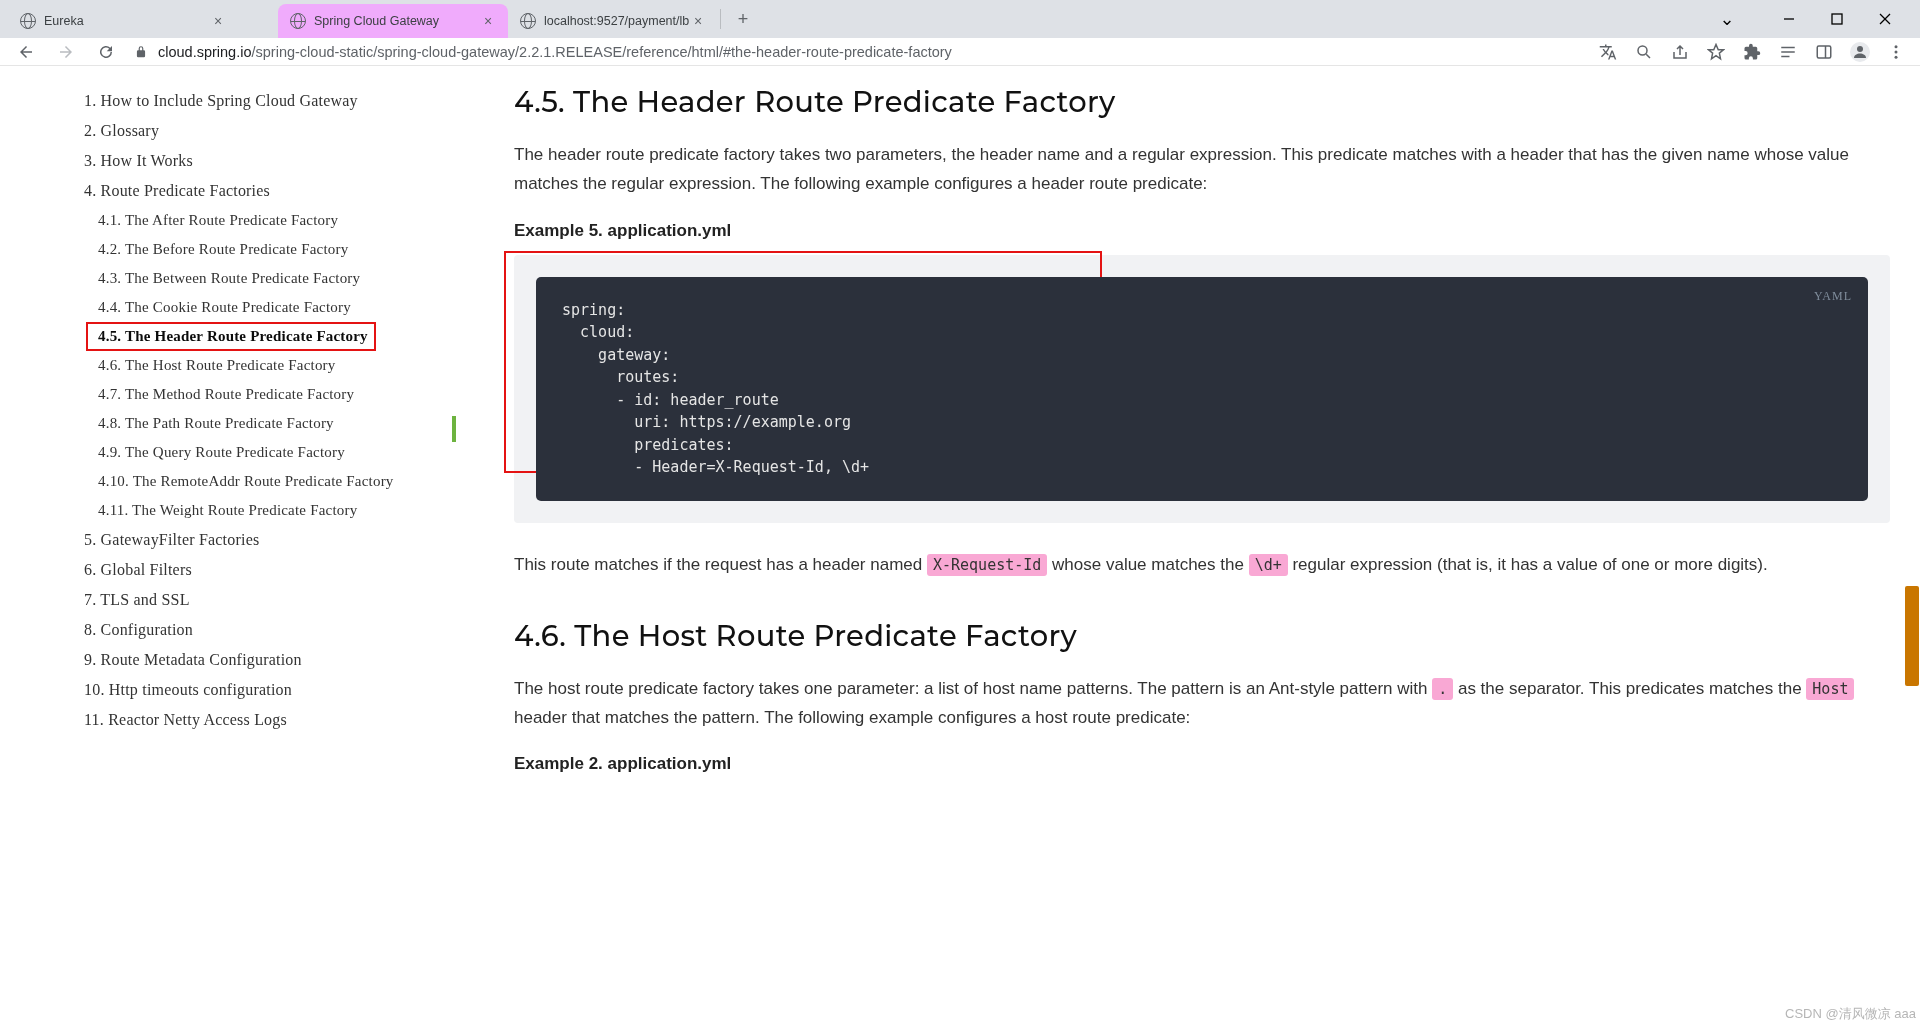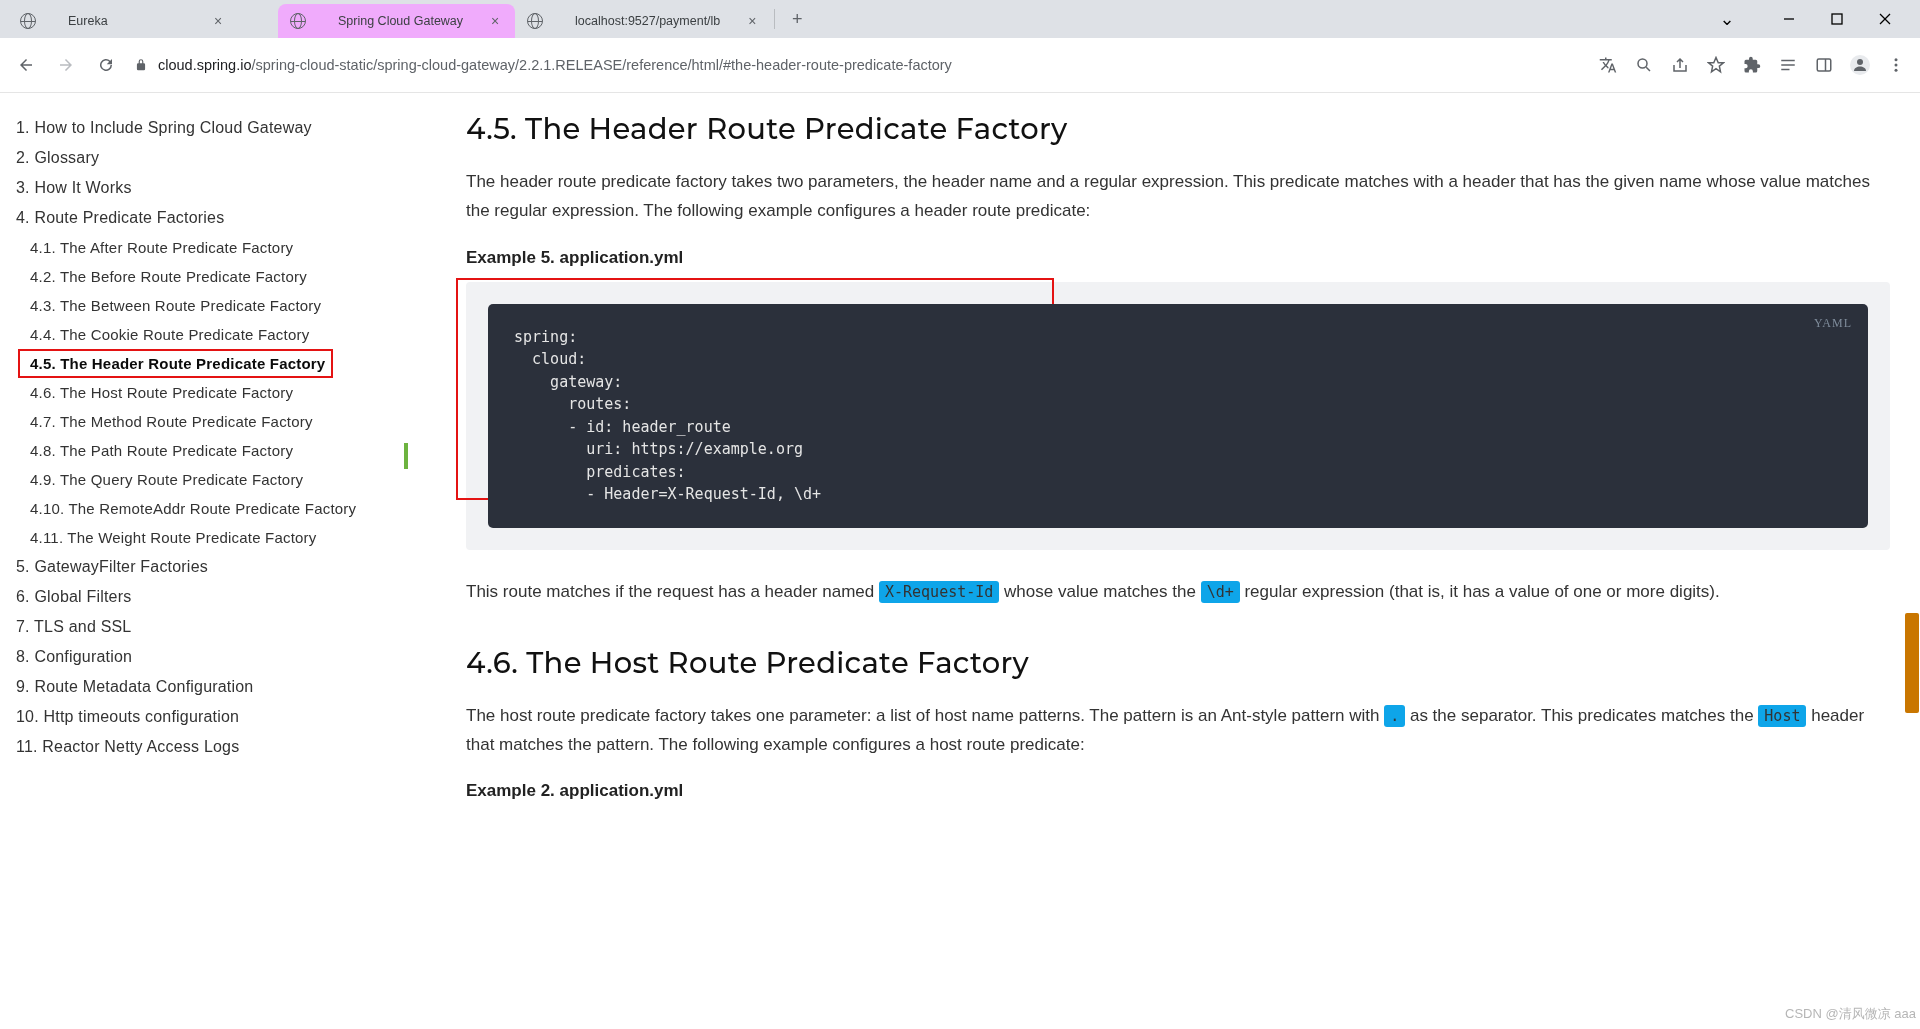--- a/index.html
+++ b/index.html
@@ -1,57 +1,57 @@
 <!DOCTYPE html>
 <html><head>
 <meta charset="utf-8">
 <style>
 * { margin: 0; padding: 0; box-sizing: border-box; }
 body { font-family: "Segoe UI", Arial, sans-serif; font-size: 14px; color: #222; background: #fff; overflow: hidden; }
 .window { width: 1920px; height: 1029px; display: flex; flex-direction: column; background: #fff; position: relative; }
 .tab-strip { height: 38px; background: #dee1e6; display: flex; align-items: flex-end; padding: 0 8px 0 8px; }
-.tab { height: 34px; min-width: 230px; display: flex; align-items: center; padding: 0 12px; font-size: 12.5px; color: #3c4043; position: relative; border-radius: 8px 8px 0 0; gap: 24px; }
+.tab { height: 34px; min-width: 230px; display: flex; align-items: center; padding: 0 12px; font-size: 12.5px; color: #3c4043; position: relative; border-radius: 8px 8px 0 0; }
 .tab.active { background: #f0abfc; margin-left: 40px; }
 .tab .globe { width: 16px; height: 16px; margin-right: 8px; border-radius: 50%; border: 1.5px solid #5f6368; position: relative; flex-shrink: 0; }
 .tab .globe::before { content: ""; position: absolute; left: 50%; top: -1px; bottom: -1px; width: 6px; border: 1.5px solid #5f6368; border-radius: 50%; transform: translateX(-50%); }
 .tab .globe::after { content: ""; position: absolute; top: 50%; left: 0; right: 0; height: 0; border-top: 1.5px solid #5f6368; }
 .tab .close { margin-left: auto; width: 16px; height: 16px; display: flex; align-items: center; justify-content: center; color: #5f6368; font-size: 14px; }
 .tab-sep { width: 1px; height: 20px; background: #b9bcc0; align-self: center; margin: 0 2px; }
 .newtab { width: 28px; height: 28px; display: flex; align-items: center; justify-content: center; border-radius: 50%; color: #5f6368; font-size: 18px; margin-left: 6px; align-self: center; }
 .win-controls { margin-left: auto; display: flex; gap: 18px; padding-right: 12px; align-items: center; align-self: center; }
 .win-controls span { width: 30px; height: 30px; display: flex; align-items: center; justify-content: center; color: #000; }
 .chev { font-size: 18px; color: #5f6368; margin-right: 14px; }
-.toolbar { height: 55px; background: #fff; border-bottom: 1px solid #e5e5e5; display: flex; align-items: center; padding: 0 14px; gap: 16px; }
+.toolbar { height: 28px; background: #fff; border-bottom: 1px solid #e5e5e5; display: flex; align-items: center; padding: 0 14px; gap: 16px; }
 .nav-btn { color: #5f6368; width: 24px; height: 24px; display: flex; align-items: center; justify-content: center; }
 .nav-btn.disabled { color: #b9bcc0; }
 .addr { flex: 1; display: flex; align-items: center; font-size: 14.5px; color: #5f6368; }
 .addr .lock { width: 14px; height: 14px; margin-right: 10px; }
 .addr .domain { color: #202124; }
 .tool-icons { display: flex; gap: 16px; align-items: center; }
 .tool-icons span { width: 20px; height: 20px; display: flex; align-items: center; justify-content: center; color: #5f6368; }
 .avatar { width: 26px; height: 26px; border-radius: 50%; background: #e8eaed; display: flex; align-items: center; justify-content: center; }
 .content { flex: 1; display: flex; position: relative; overflow: hidden; }
-.sidebar { width: 432px; overflow-y: auto; padding: 20px 20px 20px 16px; font-family: Liberation Sans, sans-serif; position: relative; }
+.sidebar { width: 432px; overflow-y: auto; padding: 20px 20px 20px 36px; font-family: Liberation Serif, serif; position: relative; margin-left: 48px; }
 .sidebar::-webkit-scrollbar { width: 10px; }
 .sidebar::-webkit-scrollbar-thumb { background: #c1c1c1; border-radius: 5px; }
 .toc-item { font-size: 16px; color: #333; padding: 6px 0; cursor: pointer; font-weight: 500; letter-spacing: 0.2px; }
 .toc-item.sub { padding-left: 14px; font-size: 15px; }
 .toc-item.current { font-weight: 700; color: #0b0b0b; border: 2px solid #e41313; padding: 4px 6px 4px 10px; margin-left: 2px; display: inline-block; position: relative; }
 .current-marker { position: absolute; right: 24px; width: 4px; height: 26px; background: #6db33f; top: 350px; }
 .main { flex: 1; overflow-y: auto; padding: 18px 30px 40px 34px; font-family: -apple-system, "Segoe UI", sans-serif; position: relative; }
 .main::-webkit-scrollbar { width: 16px; }
 .main::-webkit-scrollbar-thumb { background: #c1c1c1; }
 h2.section { font-family: Montserrat, "Segoe UI", sans-serif; font-size: 29px; font-weight: 500; color: #111; margin-bottom: 22px; letter-spacing: 0.3px; }
 .para { font-size: 17px; line-height: 1.7; color: #333; margin-bottom: 22px; }
 .example-title { font-size: 17px; font-weight: 700; margin-bottom: 14px; }
 .code-wrap { background: #f1f2f4; padding: 22px; border-radius: 4px; margin-bottom: 28px; position: relative; }
 .code-outline { position: absolute; border: 2px solid #e41313; top: -4px; left: -10px; width: 598px; height: 222px; pointer-events: none; }
 .code-block { background: #2b303b; color: #e5e5e5; padding: 22px 26px; border-radius: 5px; font-family: "Consolas", "Courier New", monospace; font-size: 15px; line-height: 1.5; position: relative; }
 .code-lang { position: absolute; top: 10px; right: 16px; font-size: 12px; color: #7f8c9b; letter-spacing: 1px; font-family: Liberation Serif, serif; }
-code.inline { background: #0ea5e9; padding: 2px 6px; border-radius: 3px; font-family: Consolas, monospace; font-size: 15px; }
+code.inline { background: #f9a8d4; padding: 2px 6px; border-radius: 3px; font-family: Consolas, monospace; font-size: 15px; }
 .watermark { position: absolute; bottom: 6px; right: 4px; font-size: 13px; color: rgba(120, 120, 120, 0.55); z-index: 50; }
 .scroll-ind { position: absolute; right: 1px; top: 520px; width: 14px; height: 100px; background: #c97600; border-radius: 2px; z-index: 40; }
 </style>
 </head>
 <body>
 
 <div class="window">
 
   <div class="tab-strip">
     <div class="tab">

